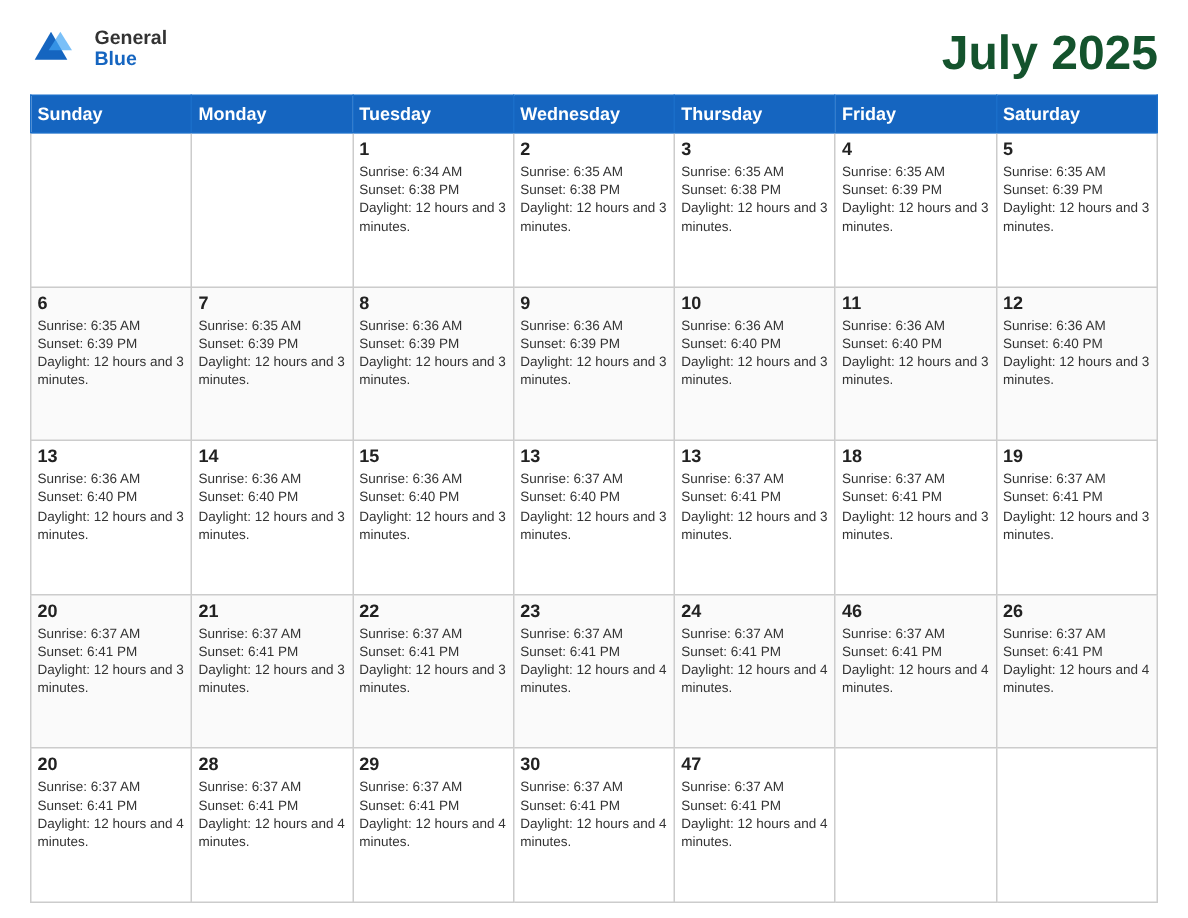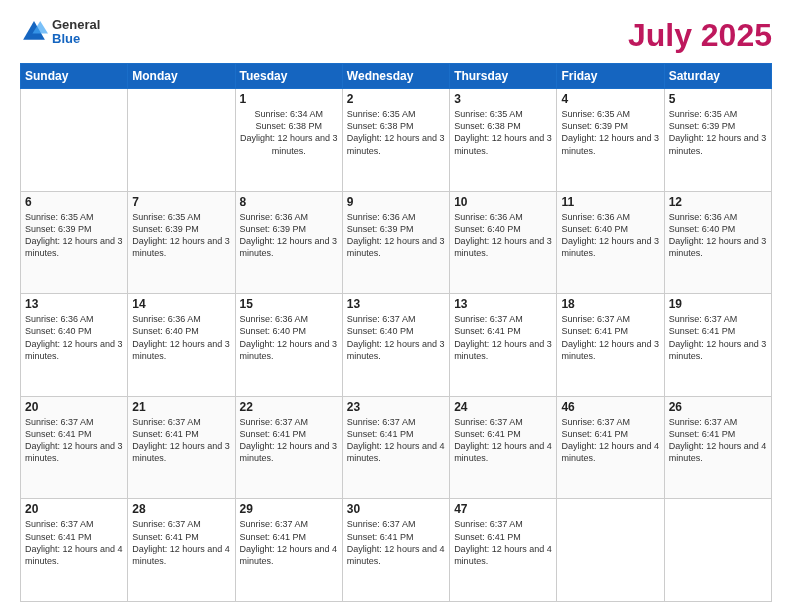--- a/index.html
+++ b/index.html
@@ -19,42 +19,42 @@
     }
     .header {
       display: flex;
       align-items: flex-start;
       justify-content: space-between;
       margin-bottom: 10px;
     }
     .logo {
       display: flex;
       align-items: center;
-      gap: 4px;
+      gap: 15px;
     }
     .logo-text {
       display: flex;
       flex-direction: column;
       font-size: 13px;
       font-weight: bold;
       line-height: 1.1;
     }
     .logo-text .general { color: #333; }
     .logo-text .blue { color: #1565c0; }
     .logo-icon {
       width: 28px;
       height: 28px;
     }
     .title-block {
       text-align: right;
     }
     .title-block .month-year {
       font-size: 32px;
       font-weight: bold;
-      color: #be185d;
+      color: #14532d;
       line-height: 1.1;
     }
     .title-block .location {
       font-size: 15px;
       color: #444;
     }
     .calendar {
       flex: 1;
       border: 1px solid #ccc;
       border-collapse: collapse;
@@ -136,21 +136,21 @@
         <th>Friday</th>
         <th>Saturday</th>
       </tr>
     </thead>
     <tbody id="calendar-body">
     <tr>
           <td class="empty-cell"></td>
           <td class="empty-cell"></td>
           <td>
             <span class="day-num">1</span>
-            <div class="day-info" style="white-space: pre-line; text-align: center;">Sunrise: 6:34 AM
+            <div class="day-info" style="white-space: pre-line;">Sunrise: 6:34 AM
 Sunset: 6:38 PM
 Daylight: 12 hours and 3 minutes.</div>
           </td>
           <td>
             <span class="day-num">2</span>
             <div class="day-info" style="white-space: pre-line;">Sunrise: 6:35 AM
 Sunset: 6:38 PM
 Daylight: 12 hours and 3 minutes.</div>
           </td>
           <td>

